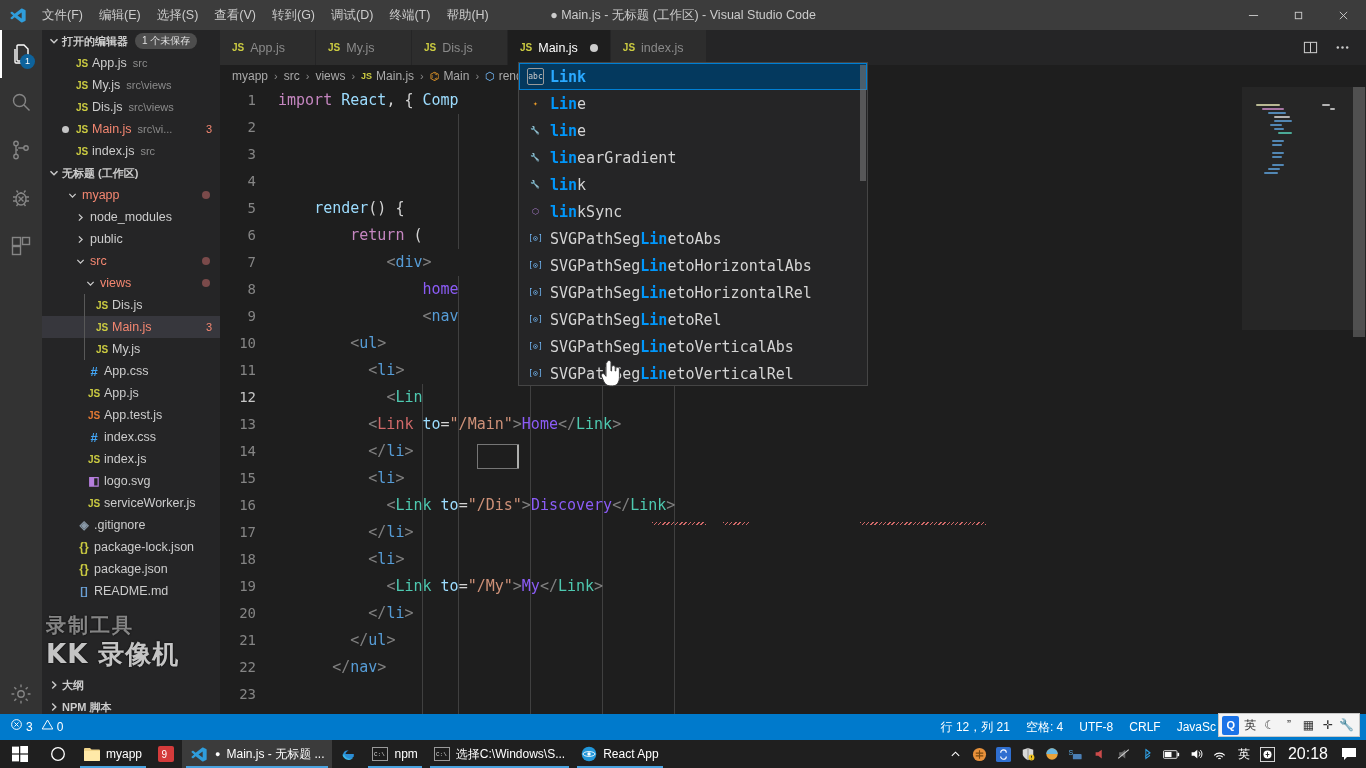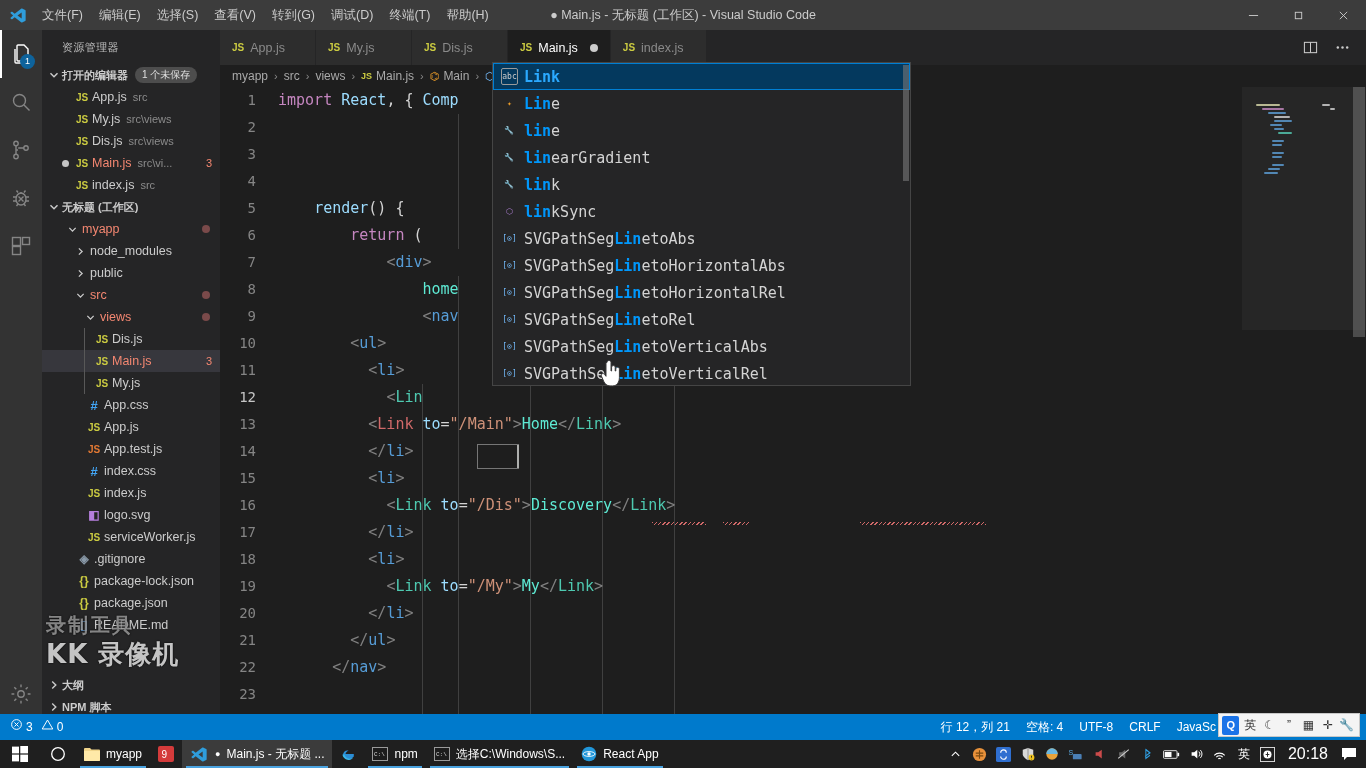--- a/index.html
+++ b/index.html
@@ -171,21 +171,21 @@
   .ctext { white-space: pre; color: #d4d4d4; }
   .kw   { color: #c586c0; }
   .kw2  { color: #569cd6; }
   .id   { color: #9cdcfe; }
   .tagb { color: #808080; }
   .tag  { color: #569cd6; }
   .tagL { color: #4ec9b0; }
   .tagLerr { color: #d16969; }
   .attr { color: #9cdcfe; }
   .str  { color: #ce9178; }
-  .txt  { color: #5eead4; }
+  .txt  { color: #8b5cf6; }
   .punc { color: #d4d4d4; }
 
   .indent-guide {
     position: absolute; top: 0; bottom: 0; width: 1px; background: #404040;
   }
   .squiggle {
     position: absolute; height: 3px;
     background-image: repeating-linear-gradient(135deg, #d16969 0, #d16969 1px, transparent 1px, transparent 3px);
   }
   .cursor-box {
@@ -209,21 +209,21 @@
 
   .mm-scroll-shadow {
     position: absolute; right: 0; top: 22px; width: 14px; height: 620px;
   }
   .scroll-thumb {
     position: absolute; right: 1px; width: 12px; background: rgba(121,121,121,0.5); border-radius: 0;
   }
 
   
   .suggest {
-    position: absolute; left: 492px; top: 62px; width: 419px; height: 324px;
+    position: absolute; left: 518px; top: 62px; width: 350px; height: 324px;
     background: #252526; border: 1px solid #454545;
     font-family: "DejaVu Sans Mono", monospace;
     font-size: 15px;
     overflow: hidden; z-index: 40;
   }
   .sug-row {
     height: 27px; display: flex; align-items: center;
     padding-left: 8px; gap: 6px; white-space: nowrap;
   }
   .sug-row.sel { background: #04395e; outline: 1px solid #007fd4; outline-offset: -1px; }
@@ -378,21 +378,20 @@
     <div class="act-spacer"></div>
     <div class="act-bottom">
       <svg viewBox="0 0 24 24" fill="none" stroke="currentColor" stroke-width="1.4">
         <circle cx="12" cy="12" r="3.2"></circle>
         <path d="M12 2.5v2.8M12 18.7v2.8M21.5 12h-2.8M5.3 12H2.5M18.7 5.3l-2 2M7.3 16.7l-2 2M18.7 18.7l-2-2M7.3 7.3l-2-2"></path>
       </svg>
     </div>
   </div>
 
   <div class="sidebar">
-    <div class="sb-title">资源管理器</div>
 
     <div class="sec-header">
       <span class="twisty">
         <svg viewBox="0 0 10 10" fill="none" stroke="currentColor" stroke-width="1.4">
             <path d="M1.5 3.2 5 6.8 8.5 3.2"></path>
           </svg>
       </span>
       <span>打开的编辑器</span>
       <span class="badge-unsaved">1 个未保存</span>
     </div>

